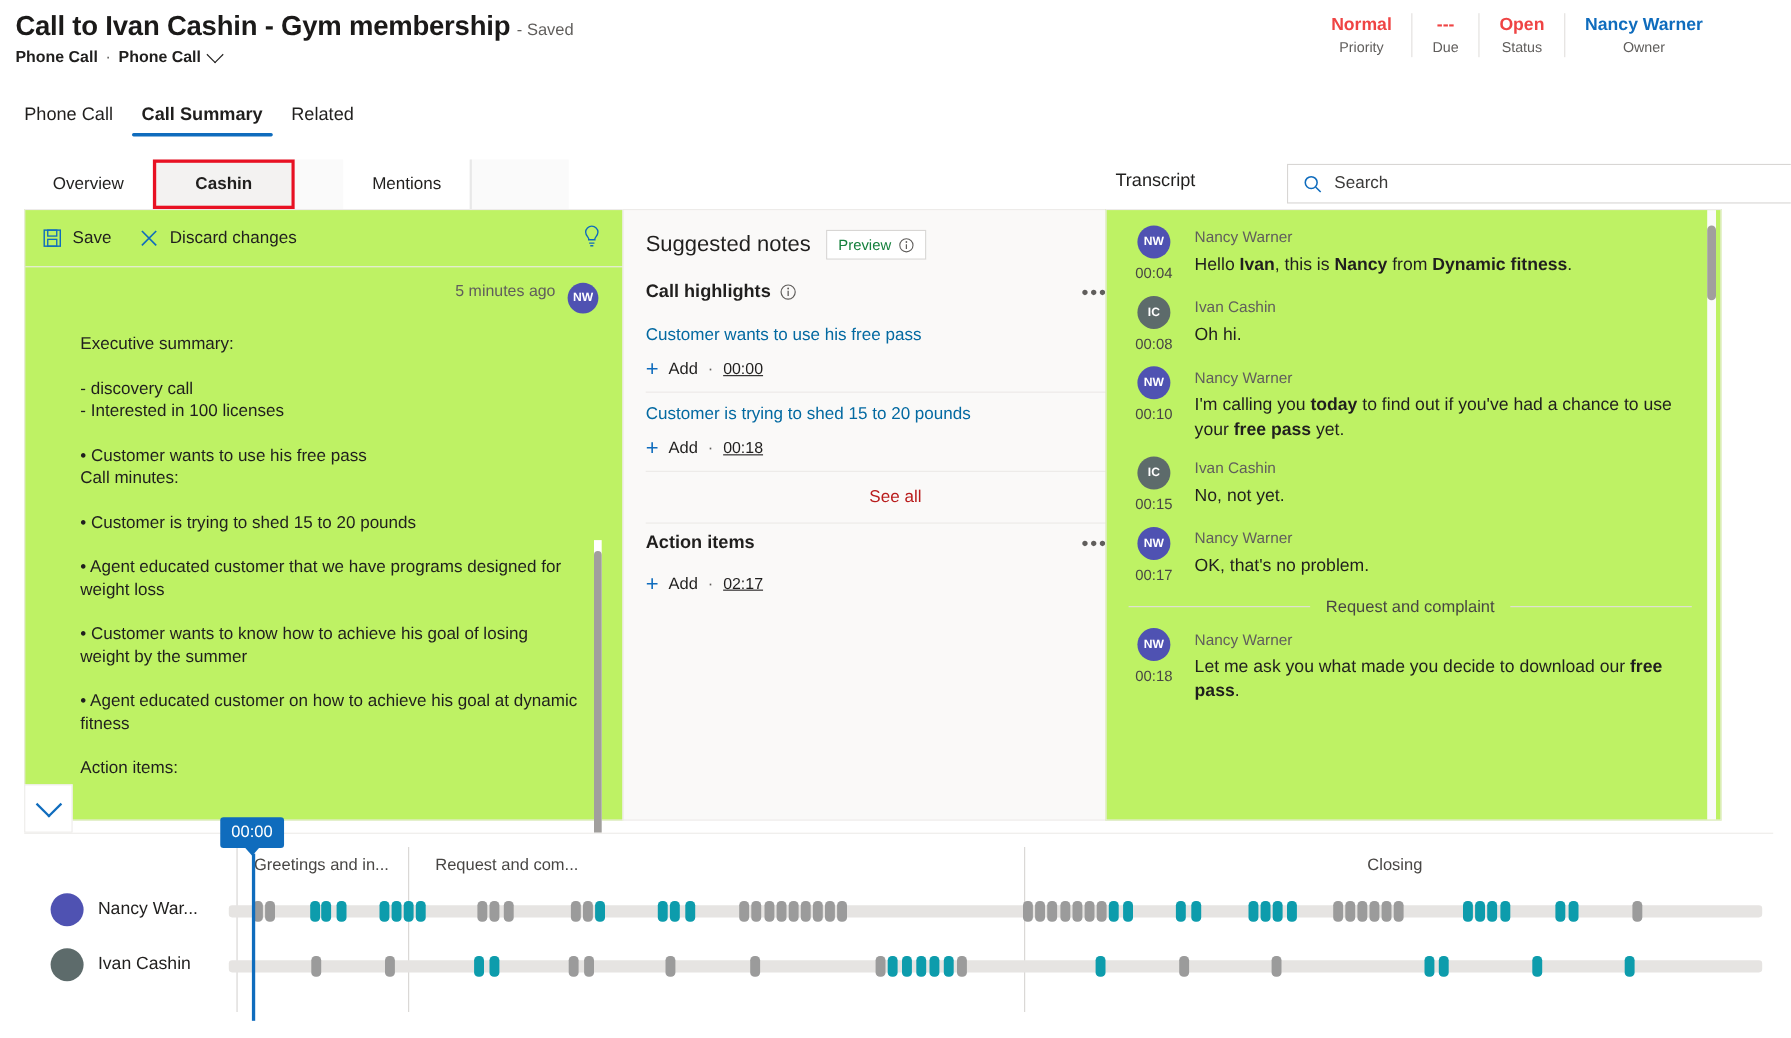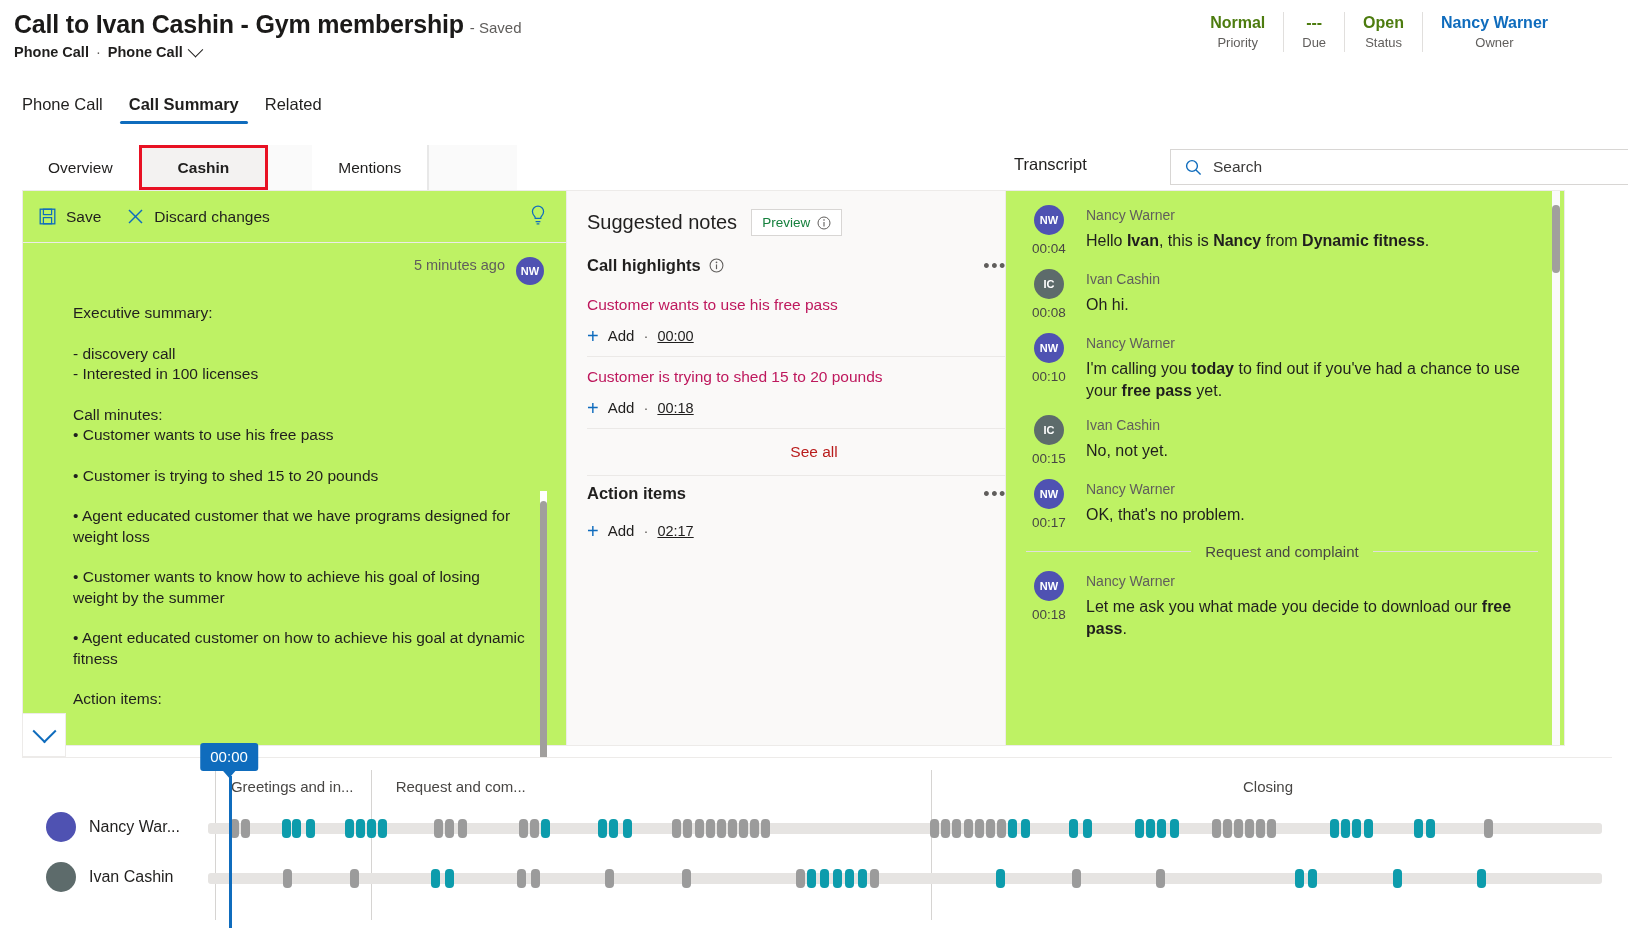--- a/index.html
+++ b/index.html
@@ -18,21 +18,21 @@
   .hdr-title-wrap { position: absolute; left: 14px; top: 10px; }
   .hdr-title { font-size: 25px; font-weight: bold; color: #1b1a19; letter-spacing: -0.2px; display: inline; }
   .hdr-saved { font-size: 15px; color: #605e5c; display: inline; margin-left: 6px; font-weight: normal; }
   .hdr-sub { position: absolute; left: 14px; top: 44px; font-size: 14.5px; font-weight: bold; color: #201f1e; display: flex; align-items: center; gap: 7px; }
   .hdr-sub .dot { font-weight: normal; color: #605e5c; }
   .chev-sm { display:inline-block; width: 11px; height: 11px; border-right: 1.6px solid #201f1e; border-bottom: 1.6px solid #201f1e; transform: rotate(45deg) translate(-2px,-2px); }
 
   .hdr-right { position: absolute; right: 18px; top: 12px; display: flex; align-items: stretch; }
   .hdr-field { padding: 0 18px; display: flex; flex-direction: column; align-items: center; justify-content: center; border-right: 1px solid #e1dfdd; }
   .hdr-field:last-child { border-right: none; padding-right: 2px; }
-  .hdr-field .v { font-size: 16px; font-weight: bold; color: #4d7c0f; line-height: 22px; white-space: nowrap; }
+  .hdr-field .v { font-size: 16px; font-weight: bold; color: #ef4444; line-height: 22px; white-space: nowrap; }
   .hdr-field .v.link { color: #0f6cbd; }
   .hdr-field .l { font-size: 13px; color: #605e5c; line-height: 18px; }
 
   
   .tabs { position: absolute; left: 0; top: 84px; width: 1628px; height: 40px; display: flex; align-items: flex-end; padding-left: 13px; gap: 8px; }
   .tab { font-size: 16.5px; color: #201f1e; padding: 0 9px 10px 9px; position: relative; cursor: pointer; }
   .tab.active { font-weight: bold; }
   .tab.active::after { content: ""; position: absolute; left: 0; right: 0; bottom: 0; height: 3px; background: #0f6cbd; border-radius: 2px; }
 
   
@@ -76,21 +76,21 @@
   .sn-preview { border: 1px solid #d8d6d4; background: #fff; font-size: 13.5px; color: #15803d; padding: 5px 10px; display: flex; align-items: center; gap: 7px; cursor: pointer; }
   .sn-close { margin-left: auto; cursor: pointer; }
   .sn-section { padding: 0 20px; }
   .sn-sec-head { display: flex; align-items: center; padding: 8px 0 10px 0; }
   .sn-sec-title { font-size: 16.5px; font-weight: bold; color: #201f1e; }
   .sn-sec-actions { margin-left: auto; display: flex; align-items: center; gap: 22px; }
   .dots { font-size: 18px; color: #605e5c; letter-spacing: 1.6px; cursor: pointer; line-height: 10px; }
   .chev-up { width: 12px; height: 12px; border-left: 1.7px solid #323130; border-top: 1.7px solid #323130; transform: rotate(45deg) translate(2px,2px); cursor: pointer; }
   .sn-item { padding: 9px 0 12px 0; border-bottom: 1px solid #ebe9e7; }
   .sn-item:last-child { border-bottom: none; }
-  .sn-item .txt { font-size: 15.5px; line-height: 21px; color: #be185d; margin-bottom: 12px; }
+  .sn-item .txt { font-size: 15.5px; line-height: 21px; color: #0369a1; margin-bottom: 12px; }
   .sn-addrow { display: flex; align-items: center; gap: 9px; font-size: 15px; color: #201f1e; }
   .plus { color: #0f6cbd; font-size: 20px; line-height: 14px; font-weight: 300; }
   .sep-dot { color: #605e5c; }
   .ts { color: #201f1e; text-decoration: underline; font-size: 14.5px; cursor: pointer; }
   .see-all { text-align: center; color: #b91c1c; font-size: 15.5px; padding: 14px 0 14px 0; cursor: pointer; border-bottom: 1px solid #ebe9e7; }
 
   
   #transcript-panel { left: 1005px; top: 190px; width: 560px; height: 556px; }
   .tr-scroll { position: relative; height: 554px; overflow: hidden; padding: 14px 26px 0 20px; }
   .tr-row { display: flex; gap: 14px; margin-bottom: 13px; }
@@ -210,22 +210,22 @@
     <div class="notes-meta">
       <span class="t">5 minutes ago</span>
       <span class="avatar av-nw av-28">NW</span>
     </div>
     <div class="notes-body" id="notes-body">
         <div class="nb-line">Executive summary:</div>
         <div class="nb-gap"></div>
         <div class="nb-line">- discovery call</div>
         <div class="nb-line">- Interested in 100 licenses</div>
         <div class="nb-gap"></div>
+        <div class="nb-line">• Customer wants to use his free pass</div>
         <div class="nb-line">Call minutes:</div>
-        <div class="nb-line">• Customer wants to use his free pass</div>
         <div class="nb-gap"></div>
         <div class="nb-line">• Customer is trying to shed 15 to 20 pounds</div>
         <div class="nb-gap"></div>
         <div class="nb-line">• Agent educated customer that we have programs designed for weight loss</div>
         <div class="nb-gap"></div>
         <div class="nb-line">• Customer wants to know how to achieve his goal of losing weight by the summer</div>
         <div class="nb-gap"></div>
         <div class="nb-line">• Agent educated customer on how to achieve his goal at dynamic fitness</div>
         <div class="nb-gap"></div>
         <div class="nb-line">Action items:</div>

